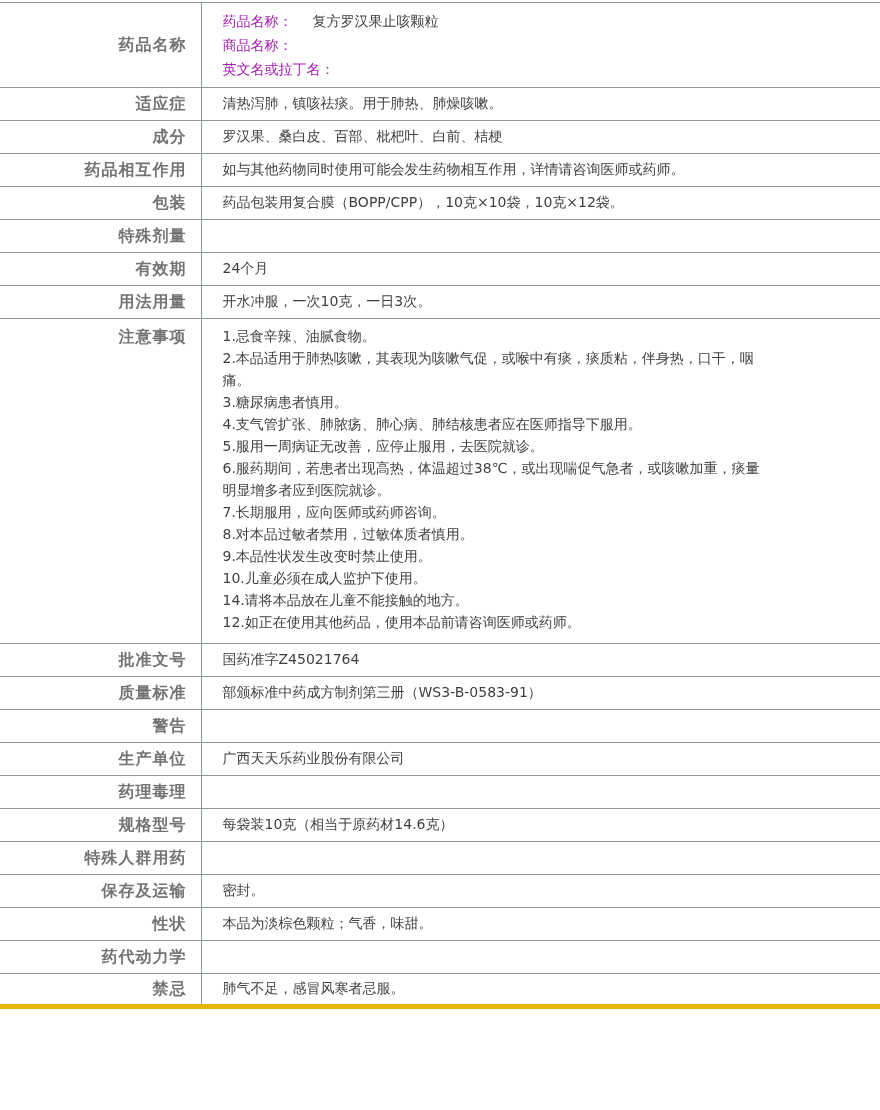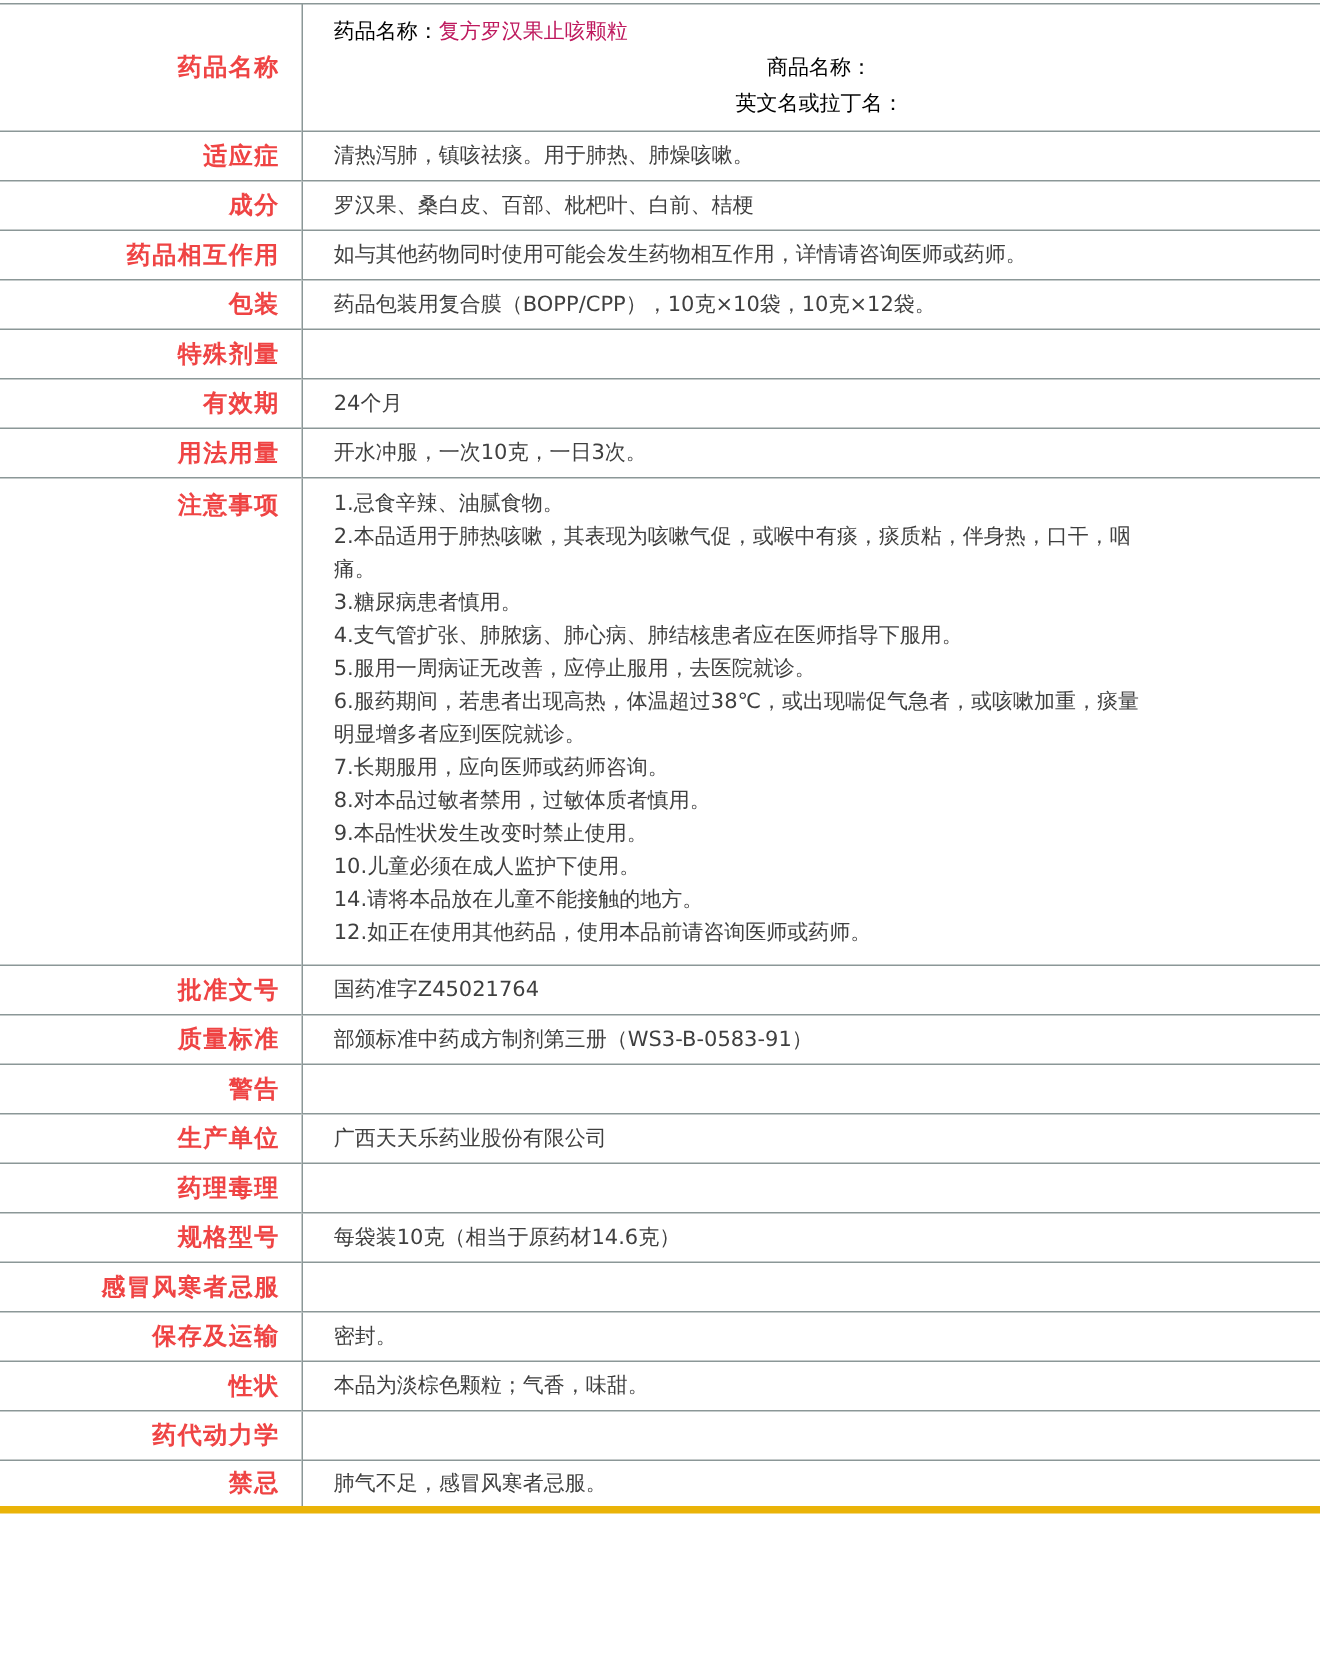--- a/index.html
+++ b/index.html
@@ -24,35 +24,35 @@
   table.drug-table tr:last-child td {
     border-bottom: 5px solid #eab308;
   }
   td.label-cell {
     width: 201px;
     border-right: 1px solid #8b9797;
     text-align: right;
     padding: 0 14px 0 16px;
     font-weight: bold;
     font-size: 16px;
-    color: #ef4444;
+    color: #737373;
     letter-spacing: 1px;
     white-space: nowrap;
   }
   td.content-cell {
     padding: 0 10px 0 21px;
     font-size: 14px;
     color: #3f3f3f;
   }
   tr.r-std td { height: 33px; }
   tr.name-row td { height: 80px; }
   tr.name-row td.content-cell { padding-top: 6px; padding-bottom: 6px; vertical-align: middle; }
   .name-line { line-height: 24px; font-size: 14px; }
-  .gray-label { color: #000000; text-align: center; }
-  .drug-name-value { color: #be185d; margin-left: 0; }
+  .gray-label { color: #a21caf; }
+  .drug-name-value { color: #404040; margin-left: 20px; }
   tr.precautions-row td {
     vertical-align: top;
     margin-left: 24px;
   }
   tr.precautions-row td.label-cell { padding-top: 8px; }
   tr.precautions-row td.content-cell { padding-top: 6px; padding-bottom: 10px; }
   .note-line {
     line-height: 22px;
     max-width: 545px;
     word-break: break-all;
@@ -155,21 +155,21 @@
       <td class="label-cell">药理毒理</td>
       <td class="content-cell"></td>
     </tr>
 
     <tr class="r-std">
       <td class="label-cell">规格型号</td>
       <td class="content-cell">每袋装10克（相当于原药材14.6克）</td>
     </tr>
 
     <tr class="r-std">
-      <td class="label-cell">感冒风寒者忌服</td>
+      <td class="label-cell">特殊人群用药</td>
       <td class="content-cell"></td>
     </tr>
 
     <tr class="r-std">
       <td class="label-cell">保存及运输</td>
       <td class="content-cell">密封。</td>
     </tr>
 
     <tr class="r-std">
       <td class="label-cell">性状</td>

